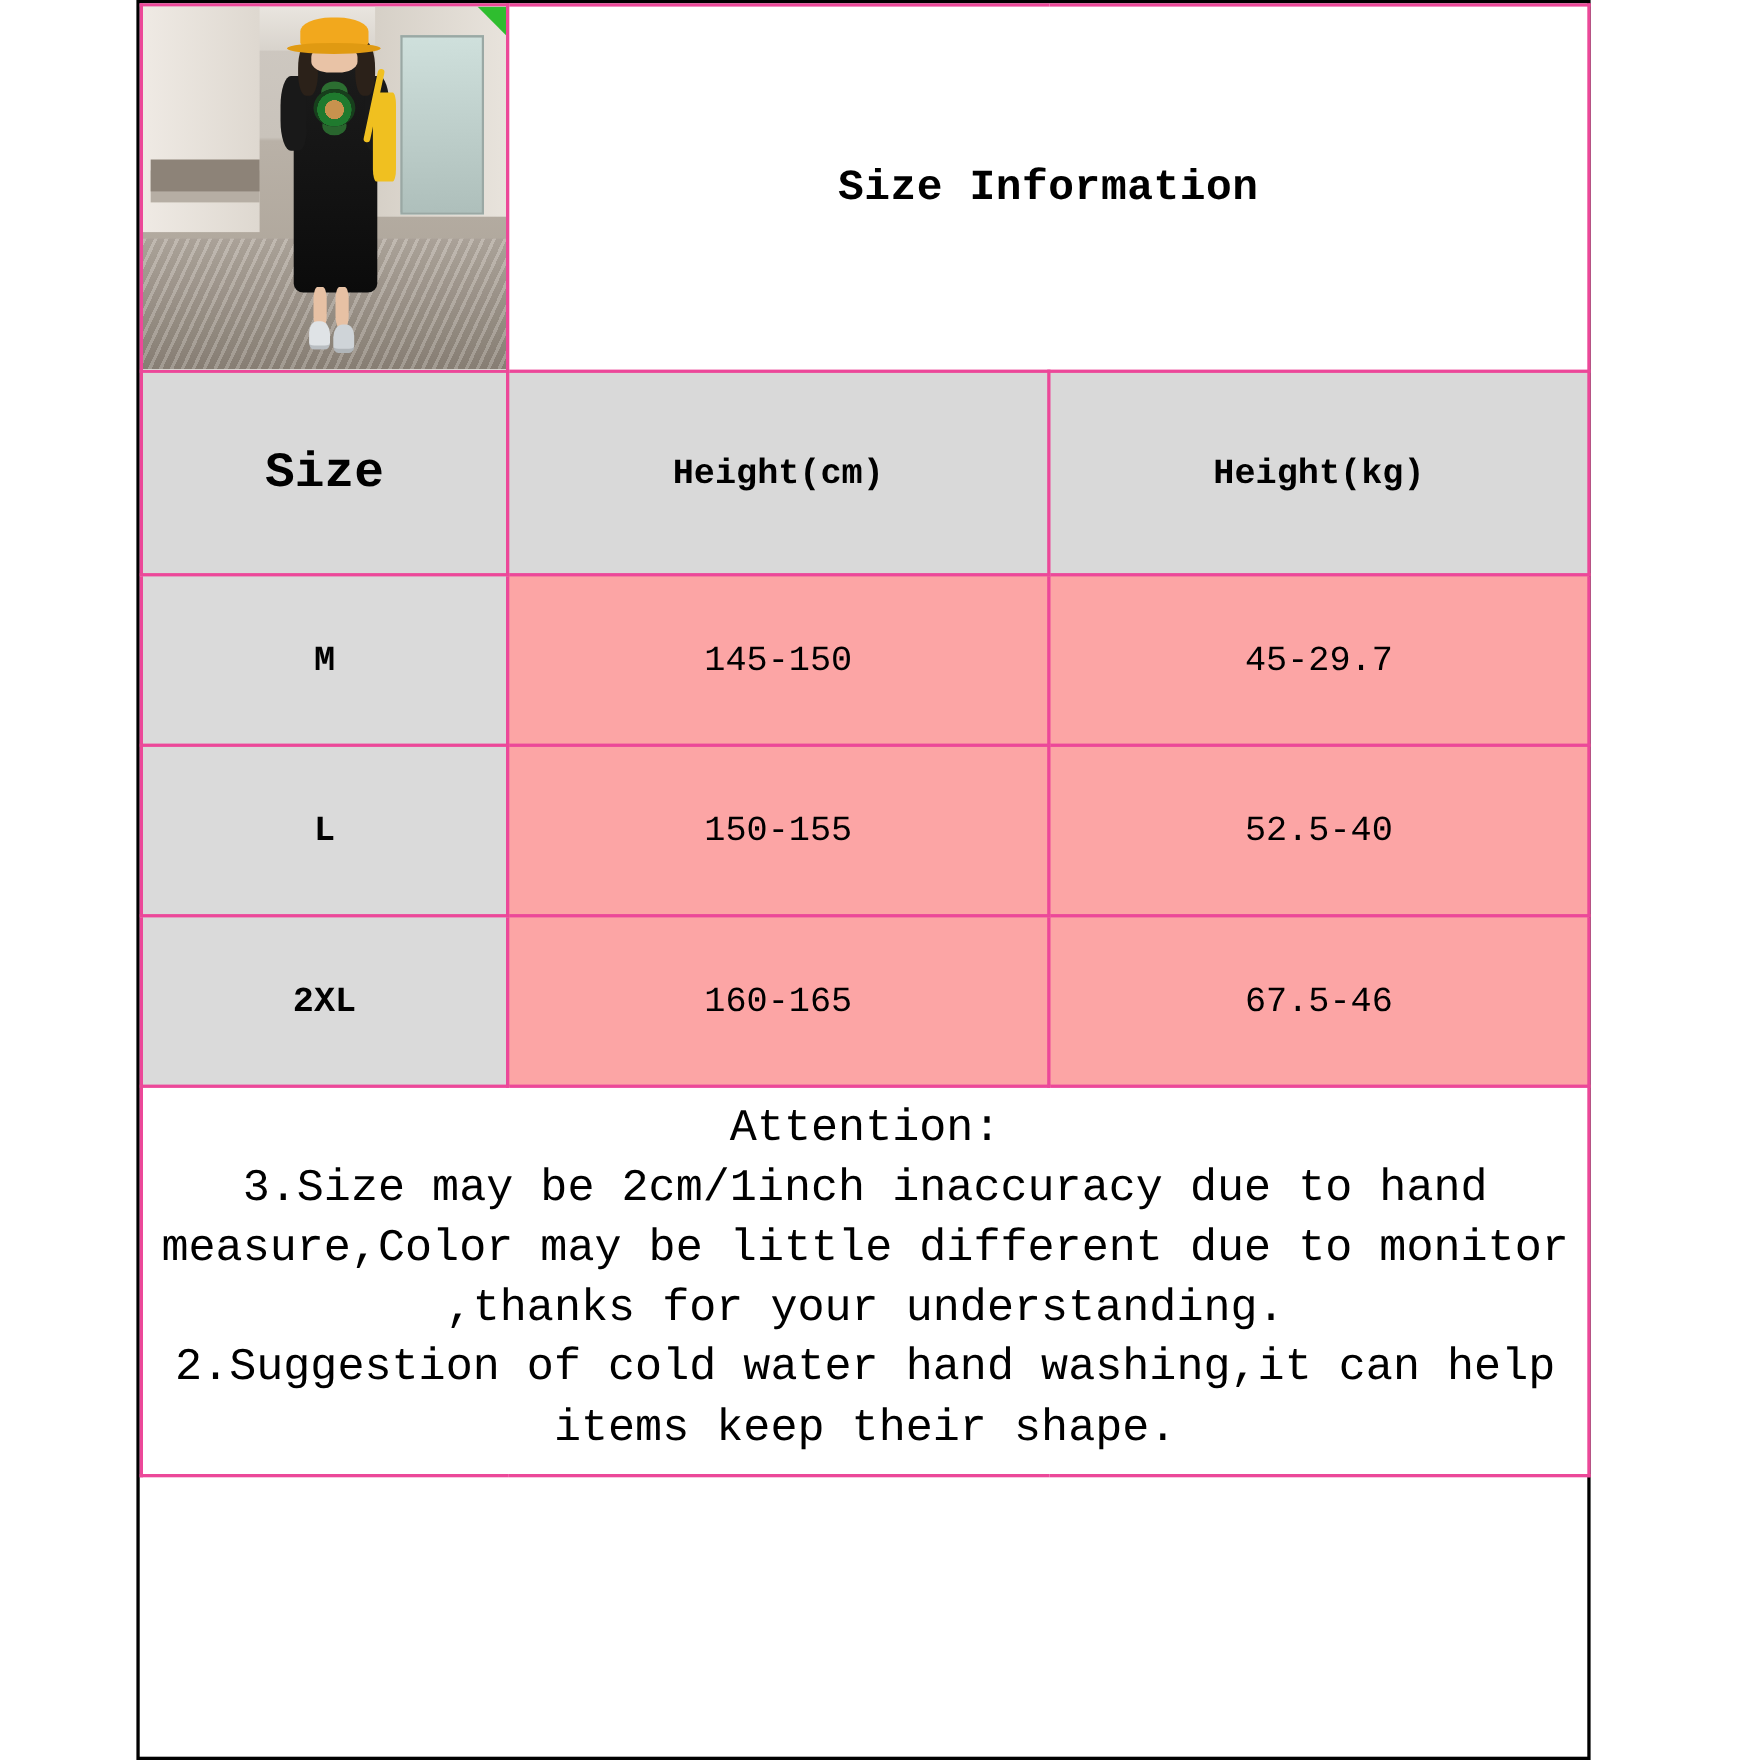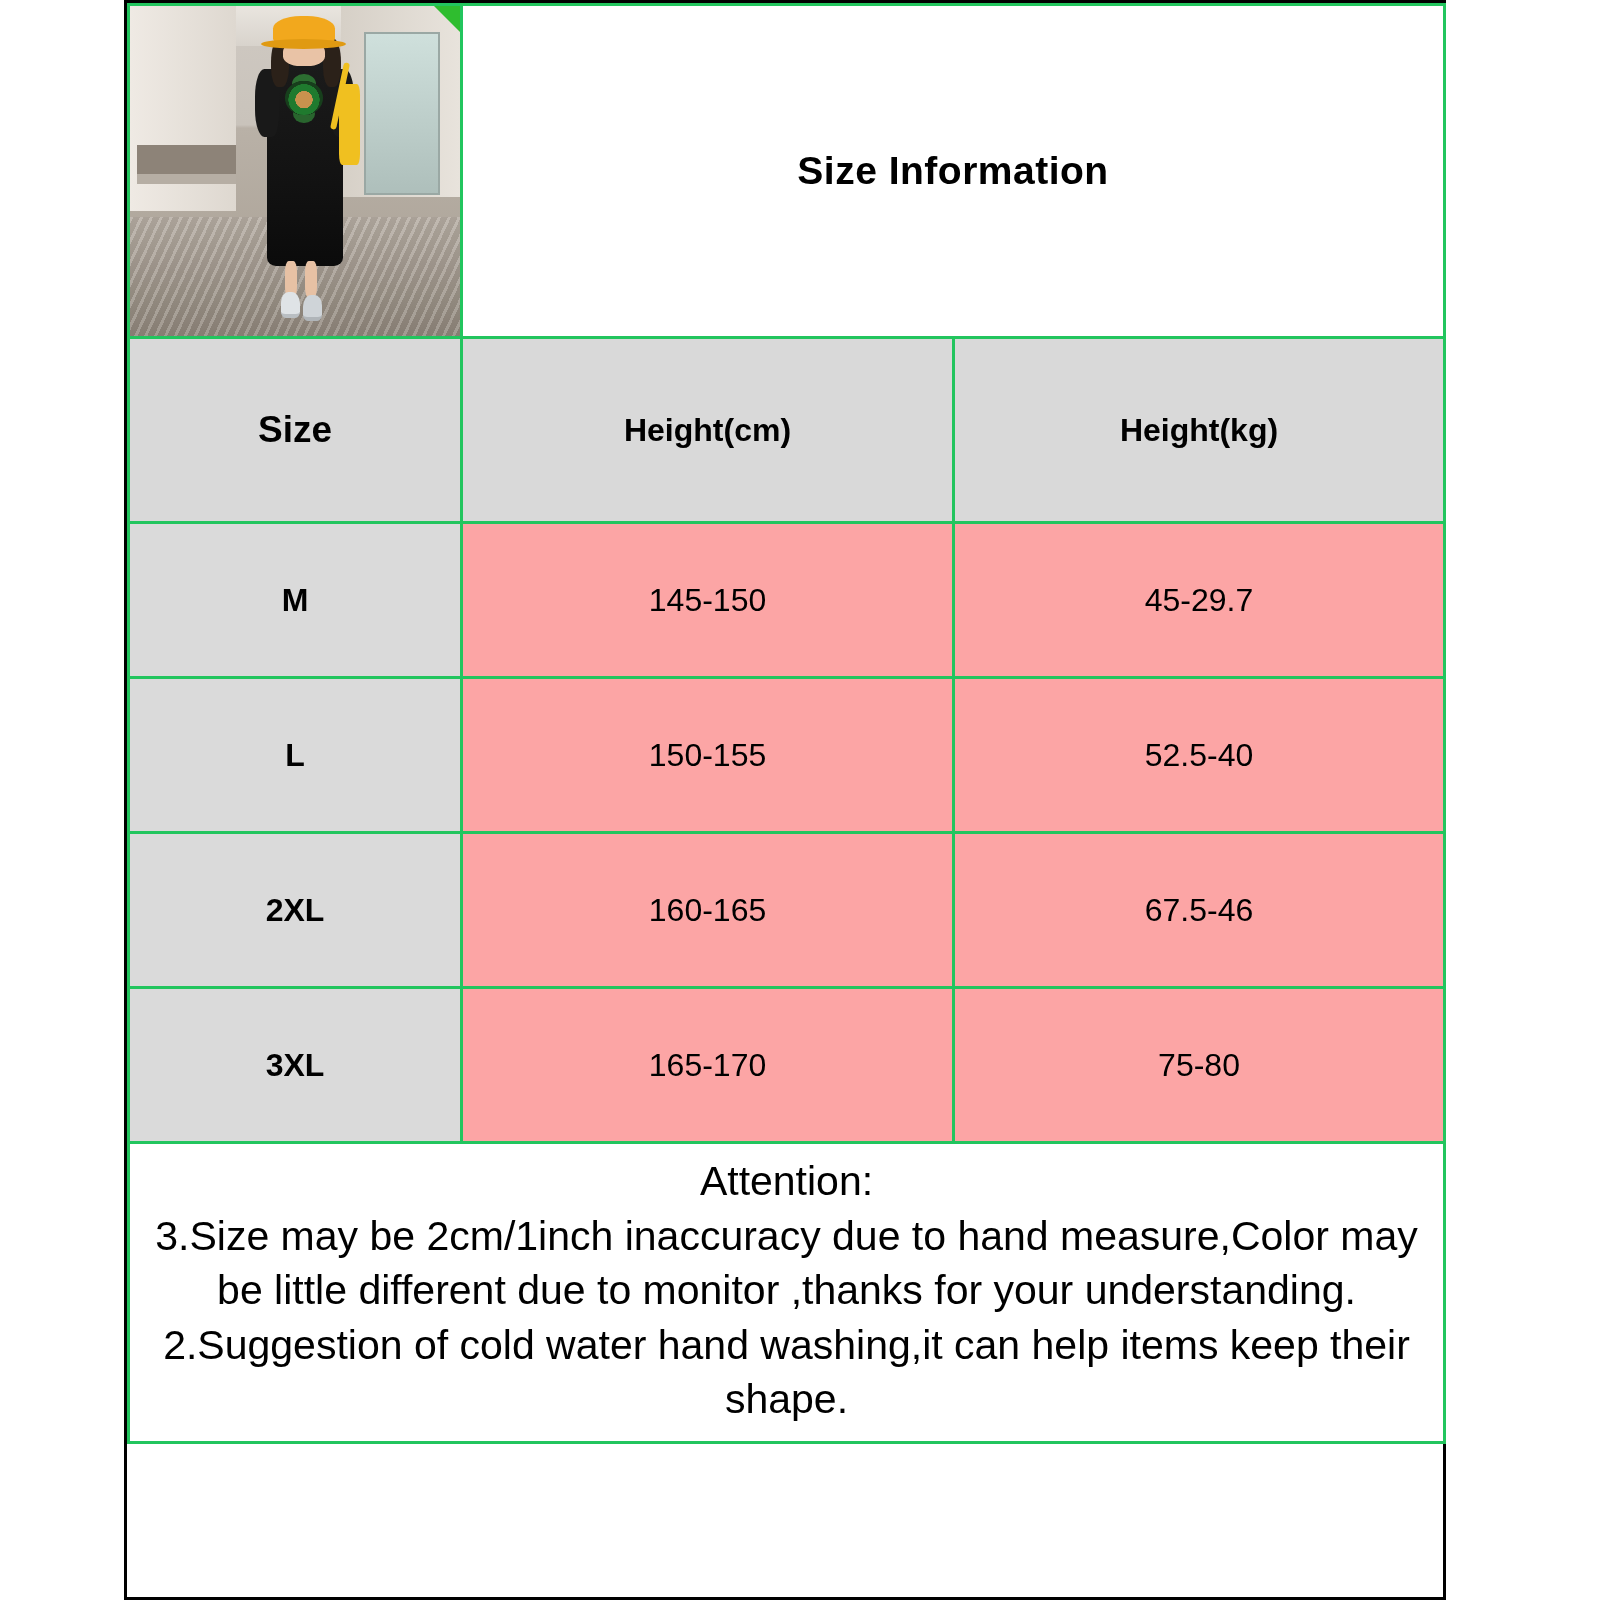--- a/index.html
+++ b/index.html
@@ -26,25 +26,26 @@
     border: 3px solid #000000;
     box-sizing: border-box;
     background: #ffffff;
   }
   table.size-table {
     width: 100%;
     border-collapse: collapse;
     table-layout: fixed;
   }
   table.size-table td {
-    border: 3px solid #22c55e;
+    border: 3px solid #ec4899;
     box-sizing: border-box;
     text-align: center;
     vertical-align: middle;
     color: #000000;
+    font-family: Liberation Mono, monospace;
   }
   
   col.c1 { width: 333px; }
   col.c2 { width: 492px; }
   col.c3 { width: 491px; }
 
   
   .cell-photo {
     padding: 0;
     height: 333px;
@@ -57,21 +58,21 @@
     font-size: 39px;
     font-weight: bold;
     letter-spacing: 0.5px;
   }
   
   .hdr {
     background: #d9d9d9;
     height: 185px;
   }
   .hdr-size {
-    font-size: 37px;
+    font-size: 45px;
     font-weight: bold;
   }
   .hdr-sub {
     font-size: 32px;
     font-weight: bold;
   }
   
   .row-size {
     background: #dadada;
     font-size: 32px;
@@ -274,25 +275,20 @@
         <tr>
           <td class="row-size">L</td>
           <td class="row-val">150-155</td>
           <td class="row-val">52.5-40</td>
         </tr>
         <tr>
           <td class="row-size">2XL</td>
           <td class="row-val">160-165</td>
           <td class="row-val">67.5-46</td>
         </tr>
-        <tr>
-          <td class="row-size">3XL</td>
-          <td class="row-val">165-170</td>
-          <td class="row-val">75-80</td>
-        </tr>
 
         <tr>
           <td class="attention-cell" colspan="3">
             <div class="line">Attention:</div>
             <div class="line wrap">3.Size may be 2cm/1inch inaccuracy due to hand measure,Color may be little different due to monitor ,thanks for your understanding.</div>
             <div class="line wrap">2.Suggestion of cold water hand washing,it can help items keep their shape.</div>
           </td>
         </tr>
       </tbody>
     </table>

